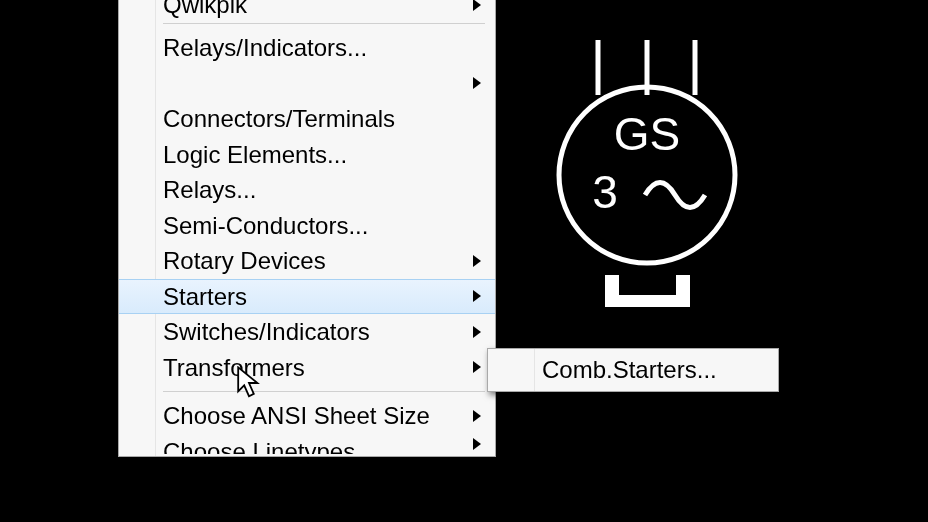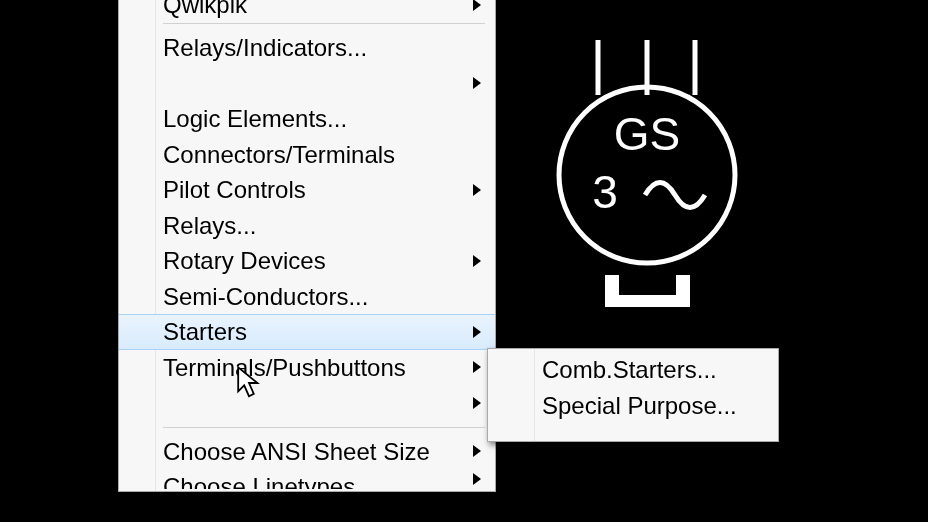--- a/index.html
+++ b/index.html
@@ -63,21 +63,21 @@
   }
   .submenu {
     position: absolute;
     left: 487px;
     top: 348px;
     width: 290px;
     background: #f7f7f7;
     border: 1px solid #a9a9a9;
     box-shadow: 2px 3px 6px rgba(0,0,0,0.5);
     padding-top: 3px;
-    padding-bottom: 18px;
+    padding-bottom: 3px;
   }
   .submenu .menu-item {
     padding-left: 54px;
   }
   
   .gutter {
     position:absolute;
     left:36px;
     top:0;
     bottom:0;
@@ -139,68 +139,62 @@
 
   <div class="separator"></div>
 
   <div class="menu-item">
     <span>Relays/Indicators...</span>
   </div>
   <div class="menu-item">
     <span class="arrow"></span>
   </div>
   <div class="menu-item">
+    <span>Connectors/Terminals</span>
+  </div>
+  <div class="menu-item">
     <span>Logic Elements...</span>
   </div>
   <div class="menu-item">
-    <span>Connectors/Terminals</span>
-  </div>
-  <div class="menu-item">
-    <span>Pilot Controls</span>
-    <span class="arrow"></span>
-  </div>
-  <div class="menu-item">
     <span>Relays...</span>
   </div>
   <div class="menu-item">
+    <span>Semi-Conductors...</span>
+  </div>
+  <div class="menu-item">
     <span>Rotary Devices</span>
     <span class="arrow"></span>
-  </div>
-  <div class="menu-item">
-    <span>Semi-Conductors...</span>
   </div>
   <div class="menu-item highlight">
     <span>Starters</span>
     <span class="arrow"></span>
   </div>
   <div class="menu-item">
-    <span>Terminals/Pushbuttons</span>
-    <span class="arrow"></span>
-  </div>
-  <div class="menu-item">
+    <span>Switches/Indicators</span>
+    <span class="arrow"></span>
+  </div>
+  <div class="menu-item">
+    <span>Transformers</span>
     <span class="arrow"></span>
   </div>
 
   <div class="separator"></div>
 
   <div class="menu-item">
     <span>Choose ANSI Sheet Size</span>
     <span class="arrow"></span>
   </div>
   <div class="menu-item" style="height:20px; line-height:35px; overflow:hidden;">
     <span>Choose Linetypes</span>
     <span class="arrow"></span>
   </div>
 </div>
 
 <div class="submenu">
   <div class="gutter"></div>
   <div class="menu-item">
     <span>Comb.Starters...</span>
-  </div>
-  <div class="menu-item">
-    <span>Special Purpose...</span>
   </div>
 </div>
 
 <svg class="cursor-svg" viewBox="0 0 20 28">
   <path d="M1 1 L1 21 L6 16 L10 25 L14 23 L10 14 L17 14 Z" fill="#fff" stroke="#000" stroke-width="1.5"></path>
 </svg>
 
 </body></html>

